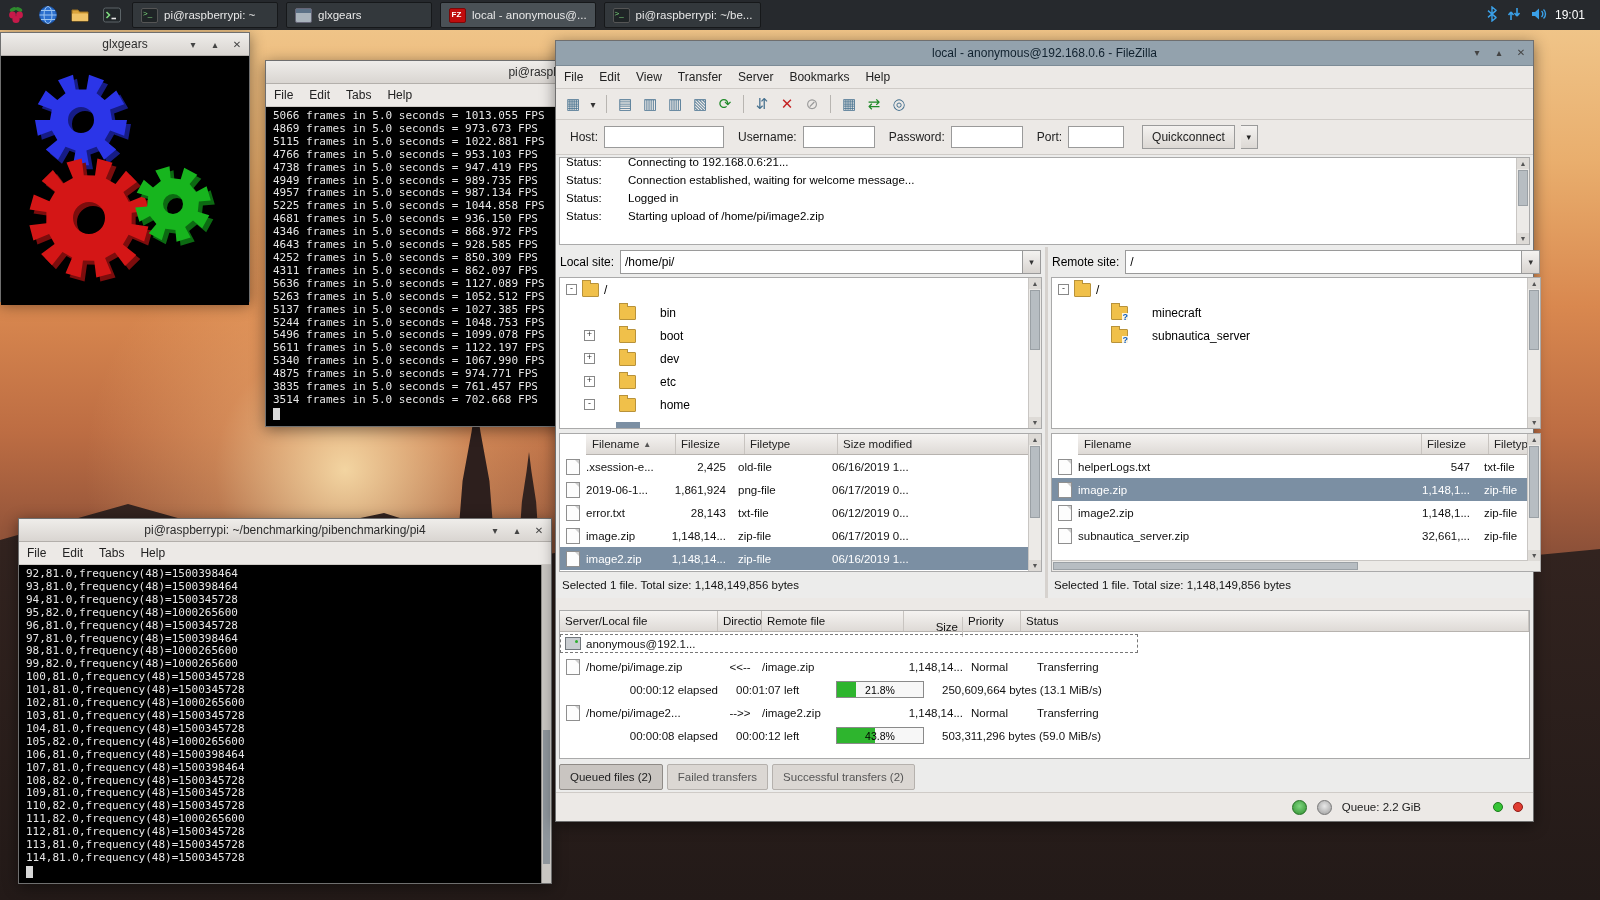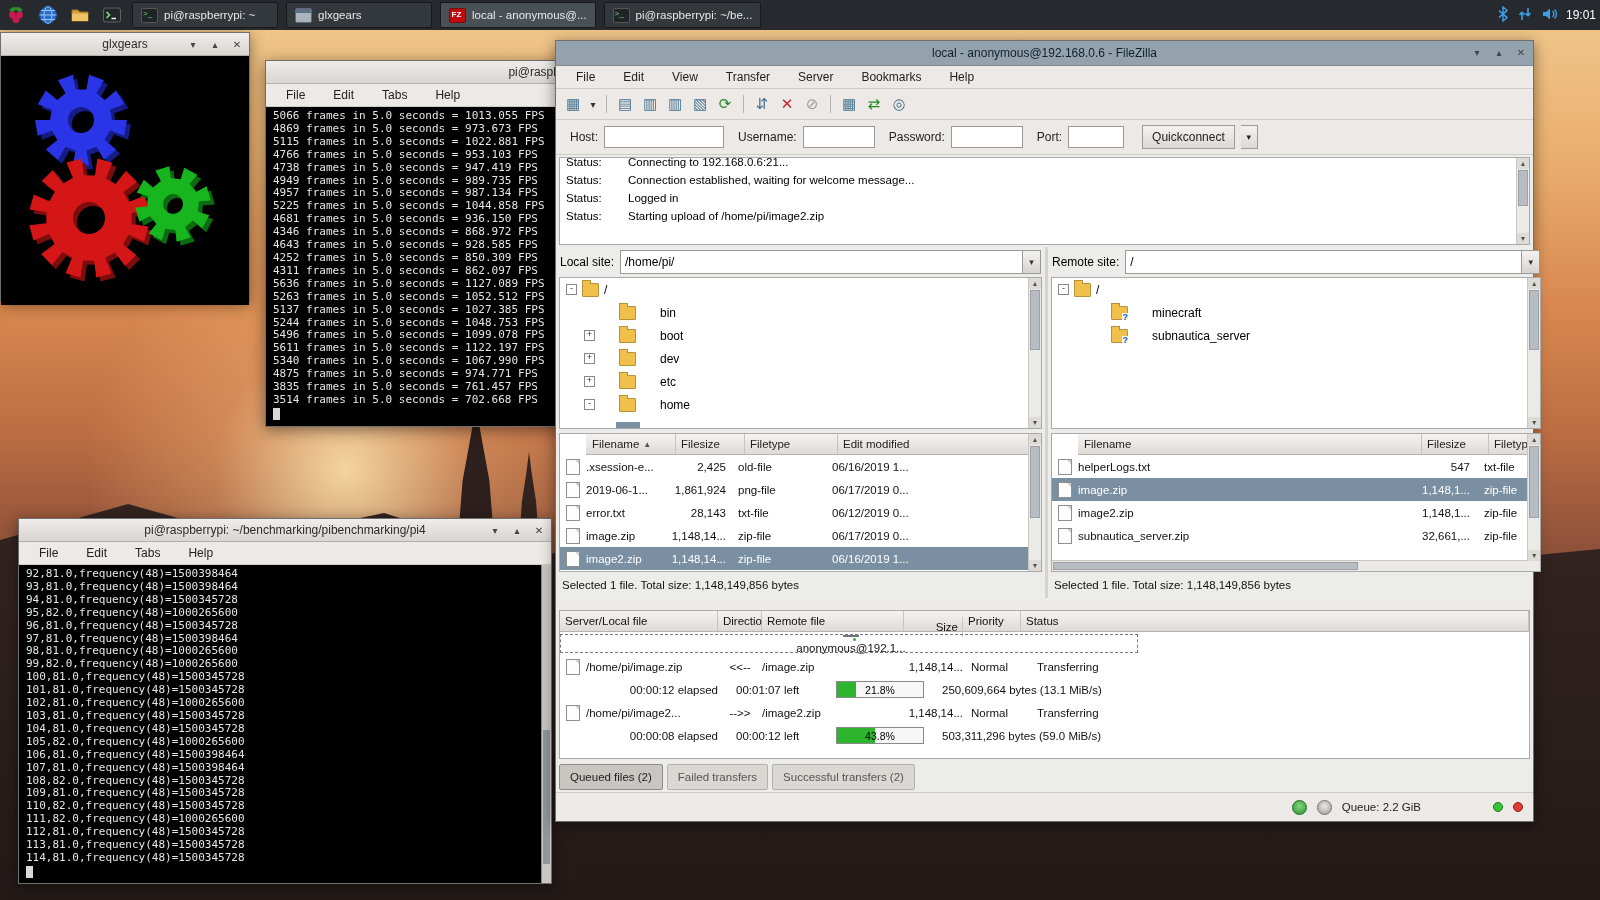--- a/index.html
+++ b/index.html
@@ -25,21 +25,21 @@
     display:flex;flex-direction:column;background:#ececeb;}
   .titlebar{height:22px;flex:0 0 22px;display:flex;align-items:center;
     background:linear-gradient(180deg,#efedea,#d9d5d1);border-bottom:1px solid #b3afab;
     font-size:12px;color:#2c2c2c;position:relative;}
   .titlebar .title{flex:1;text-align:center;white-space:nowrap;overflow:hidden;}
   .winbtns{position:absolute;right:4px;top:0;height:22px;display:flex;align-items:center;gap:6px;}
   .winbtn{width:16px;height:16px;display:flex;align-items:center;justify-content:center;
     font-size:10px;color:#444;cursor:default;}
   .menubar{height:22px;flex:0 0 22px;display:flex;align-items:center;background:#ece9e6;
     border-bottom:1px solid #cfcbc7;font-size:12px;color:#222;}
-  .menubar .mi{padding:0 8px;margin-left:12px;}
+  .menubar .mi{padding:0 8px;}
   
   .termbody{flex:1;background:#000;position:relative;overflow:hidden;padding:3px 0 0 7px;}
   .term-line{font-family:"DejaVu Sans Mono",monospace;font-size:11px;line-height:12.9px;
     color:#e6e6e6;white-space:pre;}
   .cursor{width:7px;height:12px;background:#d8d8d8;margin-top:1px;}
   .term-scroll{position:absolute;right:0;top:0;bottom:0;width:9px;background:#c9c6c2;border-left:1px solid #8f8c88;}
   .term-scroll .thumb{position:absolute;left:1px;right:1px;top:52%;height:42%;background:#8f969c;}
 
   
   #glxgears-content{flex:1;background:#000;}
@@ -52,21 +52,21 @@
     background:#33383c;border:1px solid #16181a;border-radius:2px;max-width:170px;min-width:128px;}
   .taskbtn.active{background:#4a5156;}
   .taskbtn .lbl{white-space:nowrap;overflow:hidden;text-overflow:ellipsis;}
   .tb-ic{width:15px;height:13px;flex:0 0 15px;border-radius:2px;position:relative;}
   .icon-terminal{background:#1f2426;border:1px solid #555;}
   .icon-terminal::before{content:">_";position:absolute;left:1px;top:0px;font-size:8px;color:#7fdc7f;}
   .icon-window{background:#aab4bc;border:1px solid #667;}
   .icon-window::before{content:"";position:absolute;left:0;top:0;right:0;height:4px;background:#5c7186;}
   .icon-filezilla{background:#bf0d0d;border:1px solid #7a0808;}
   .icon-filezilla::before{content:"FZ";position:absolute;left:1.5px;top:1px;font-size:8px;font-weight:bold;color:#fff;}
-  .tray{margin-left:auto;display:flex;align-items:center;gap:8px;padding-right:4px;}
+  .tray{margin-left:auto;display:flex;align-items:center;gap:8px;padding-right:15px;}
   .clock{font-size:12px;color:#fff;}
 
   
   #filezilla{left:555px;top:40px;width:977px;height:780px;z-index:10;}
   #filezilla .titlebar{height:24px;flex:0 0 24px;background:var(--titlebar_active);
     border-bottom:1px solid #7c8b96;color:#10212e;}
   .fz-toolbar{height:30px;flex:0 0 30px;display:flex;align-items:center;gap:3px;padding:0 6px;
     background:#ece9e6;border-bottom:1px solid #cfcbc7;}
   .tbi{width:22px;height:22px;display:flex;align-items:center;justify-content:center;font-size:15px;
     color:var(--toolbar_icon_blue);}
@@ -145,21 +145,21 @@
   .q-row{height:23px;display:flex;align-items:center;font-size:11.5px;color:#111;}
   .qc1{width:158px;flex:0 0 158px;white-space:nowrap;overflow:hidden;}
   .qc2{width:44px;flex:0 0 44px;text-align:center;white-space:nowrap;}
   .qc3{width:142px;flex:0 0 142px;white-space:nowrap;overflow:hidden;}
   .qc4{width:59px;flex:0 0 59px;text-align:right;white-space:nowrap;overflow:hidden;}
   .qc5{width:58px;flex:0 0 58px;padding-left:8px;white-space:nowrap;}
   .qc6{flex:1;padding-left:8px;white-space:nowrap;overflow:hidden;}
   .q-header{background:linear-gradient(180deg,#f5f3f1,#dedad6);border-bottom:1px solid #b7b3af;height:20px;flex:0 0 20px;align-items:center;}
   .q-header>div{border-right:1px solid #c8c4c0;height:100%;display:flex;align-items:center;padding-left:5px;box-sizing:border-box;}
   .q-header .qc4{justify-content:flex-end;padding-right:4px;margin-top:11px;}
-  .server-wrap{display:flex;align-items:center;width:578px;border:1px dashed #777;height:19px;padding-left:4px;box-sizing:border-box;gap:5px;flex-direction:column;}
+  .server-wrap{display:flex;align-items:center;width:578px;border:1px dashed #777;height:19px;padding-left:4px;box-sizing:border-box;gap:5px;}
   .server-ic{width:14px;height:11px;background:#c9cdd1;border:1px solid #70767b;position:relative;}
   .server-ic::before{content:"";position:absolute;right:2px;top:2px;width:3px;height:3px;background:#2fae2f;border-radius:50%;}
   .prog-row .pcell1{width:158px;flex:0 0 158px;text-align:right;white-space:nowrap;}
   .prog-row .pcell2{width:100px;flex:0 0 100px;padding-left:18px;white-space:nowrap;}
   .pbar{width:86px;flex:0 0 86px;height:15px;border:1px solid #8a8a8a;background:#f7f7f7;position:relative;}
   .pbar .fill{position:absolute;left:0;top:0;bottom:0;background:var(--progress_green);}
   .pbar .plabel{position:absolute;inset:0;display:flex;align-items:center;justify-content:center;font-size:10.5px;color:#000;}
   .pdetail{padding-left:18px;white-space:nowrap;}
   .fz-tabs{height:30px;flex:0 0 30px;display:flex;align-items:center;gap:4px;padding:3px 3px 0 3px;}
   .fz-tab{height:24px;display:flex;align-items:center;padding:0 10px;font-size:11.5px;color:#555;
@@ -486,21 +486,21 @@
         </div>
       </div>
       <div class="filelist">
         <div class="fl-header">
           <span class="hc l-name" style="padding-left:6px">
             <span>Filename</span>
               <span class="sortmark">▲</span>
           </span>
           <span class="hc l-size">Filesize</span>
           <span class="hc l-type">Filetype</span>
-          <span class="hc l-mod">Edit modified</span>
+          <span class="hc l-mod">Size modified</span>
         </div>
         <div class="fl-rows">
 
             <div class="file-row">
               <span class="ficon"></span>
               <span class="fc l-name">.xsession-e...</span>
               <span class="fc l-size">2,425</span>
               <span class="fc l-type">old-file</span>
               <span class="fc l-mod">06/16/2019 1...</span>
             </div>

